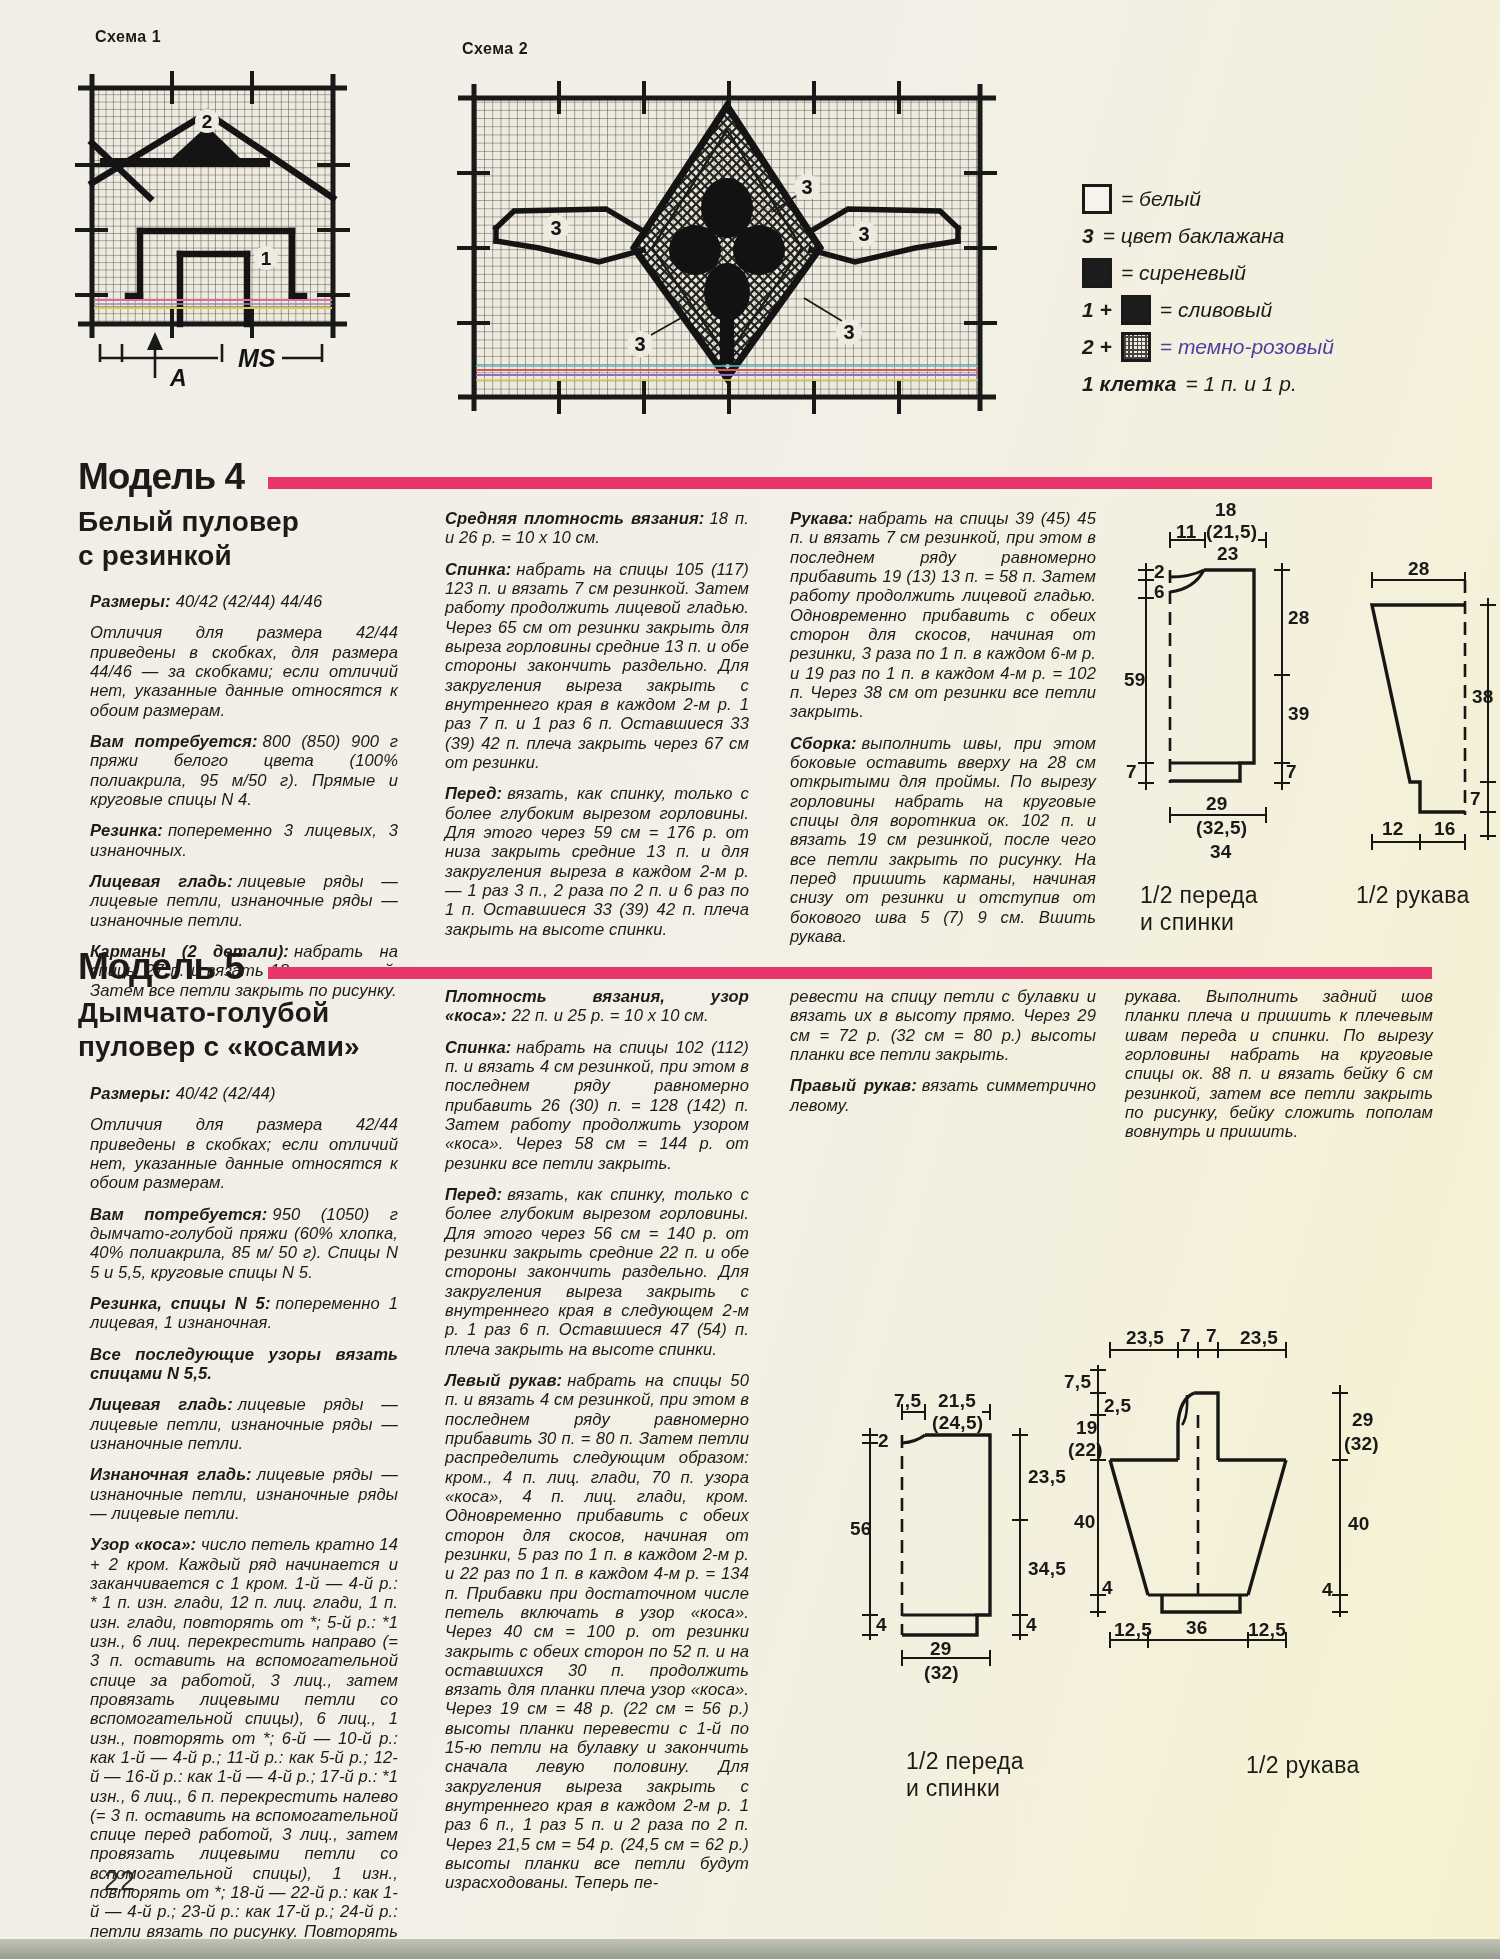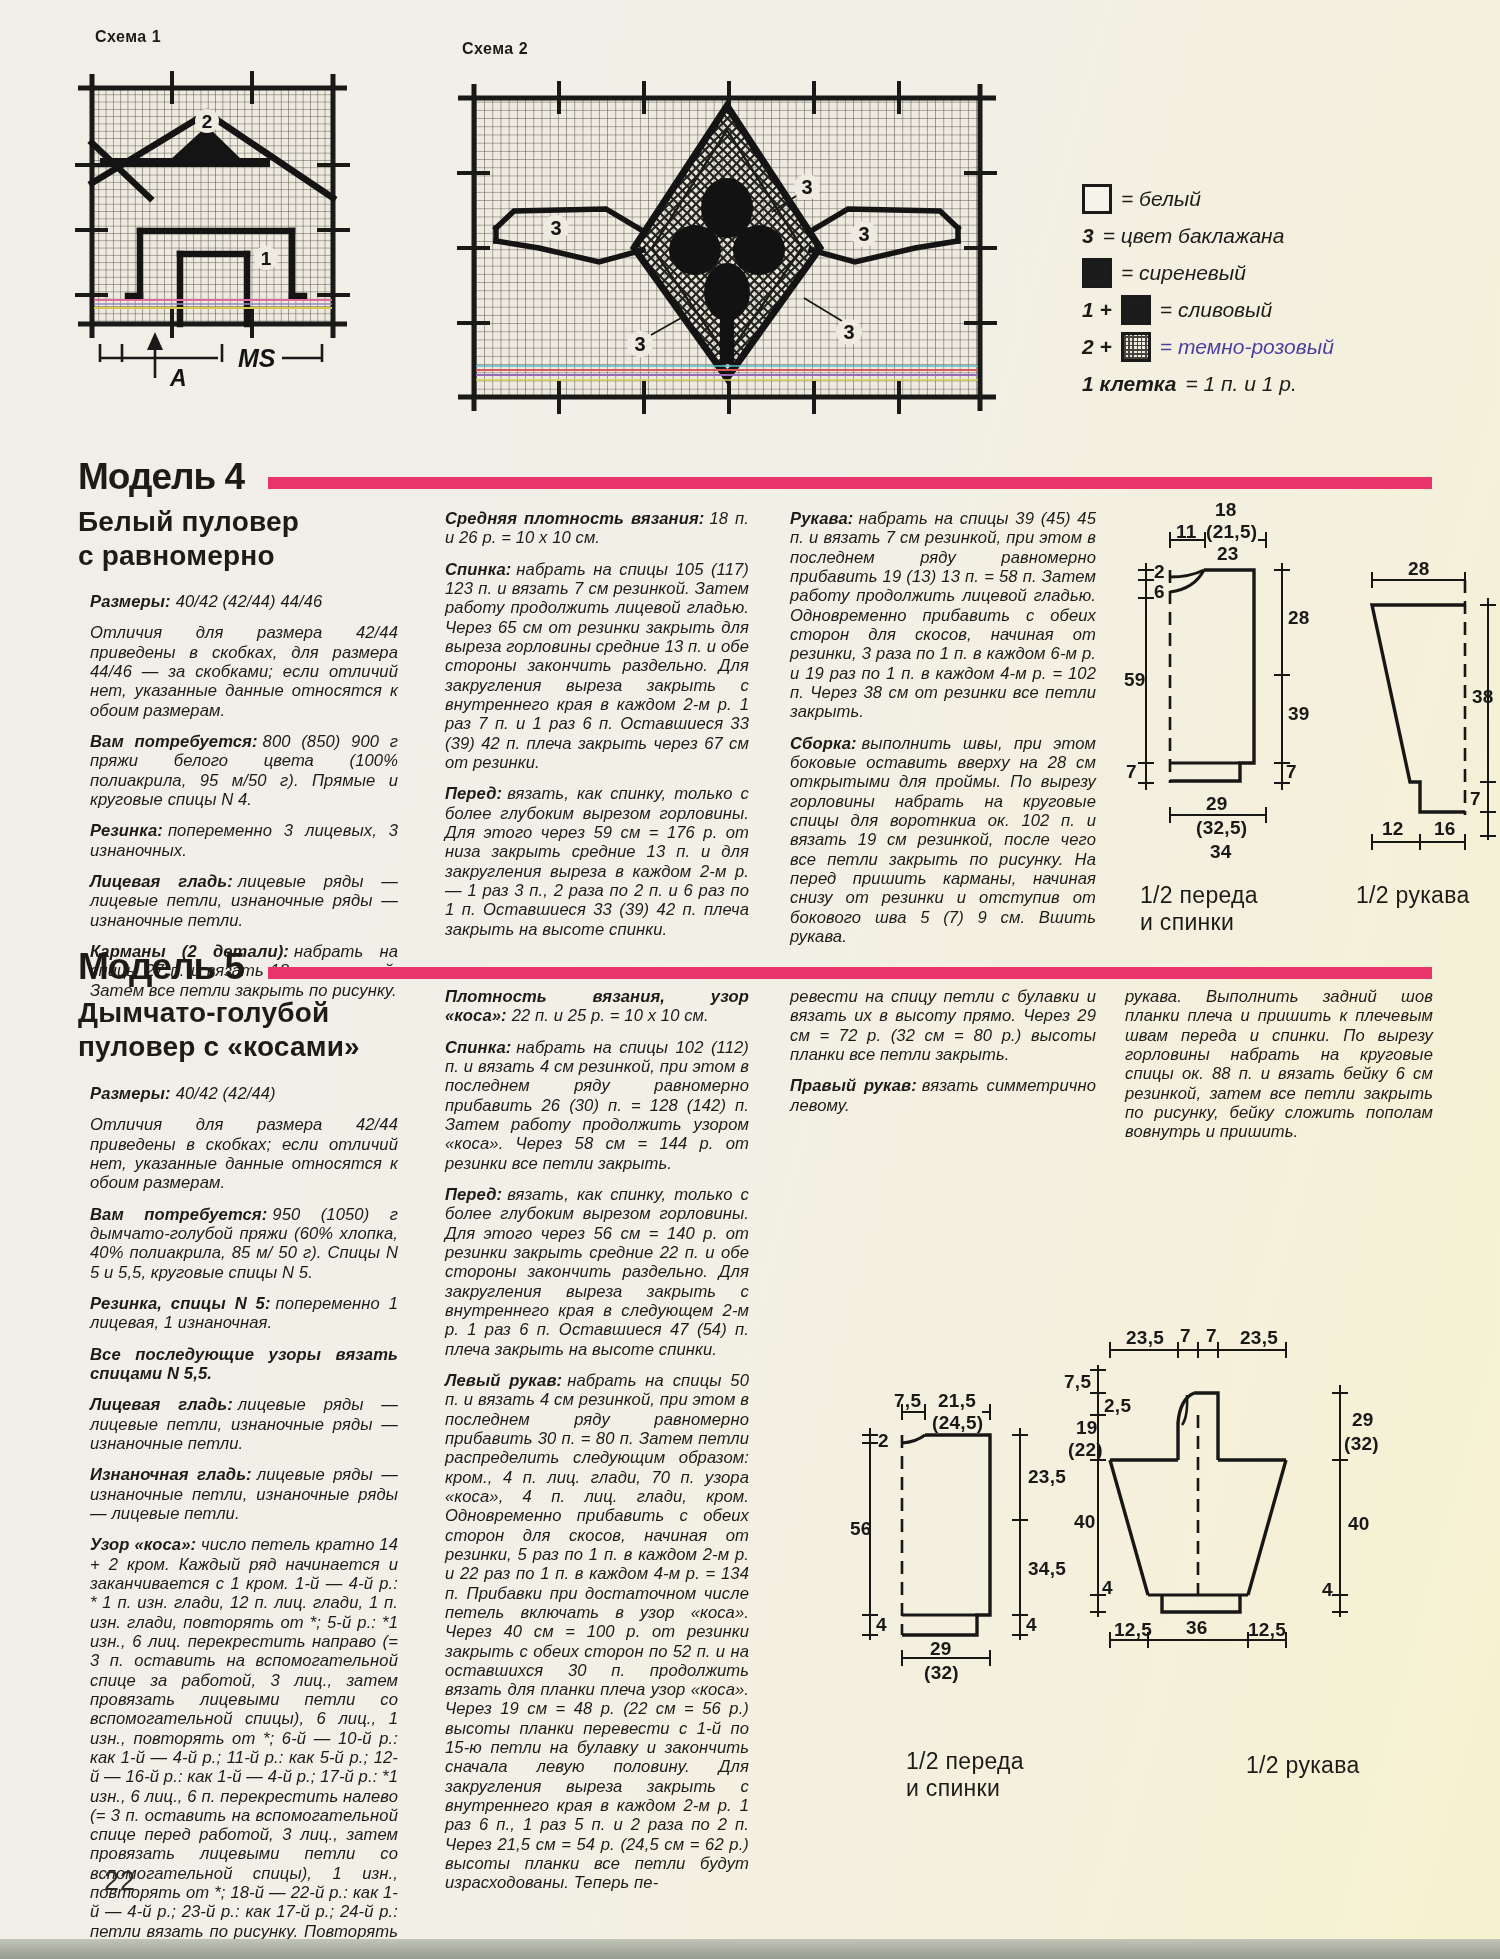--- a/index.html
+++ b/index.html
@@ -212,21 +212,21 @@
         <span class="lg-prefix">1 клетка</span>
 
         <span class="lg-label">= 1 п. и 1 р.</span>
       </div>
     </div>
 
   <div class="abs heading" style="left:78px;top:456px">Модель 4</div>
   <div class="abs rule" style="left:268px;top:477px;width:1164px"></div>
   <div class="abs subheading" style="left:78px;top:505px">
     <div>Белый пуловер</div>
-    <div>с равномерно</div>
+    <div>с резинкой</div>
   </div>
   <div class="col" style="left:78px;top:580px;width:332px">
 
   <p><b class="lead">Размеры:</b><span>40/42 (42/44) 44/46</span></p>
       <p><span>Отличия для размера 42/44 приведены в скобках, для размера 44/46 — за скобками; если отличий нет, указанные данные относятся к обоим размерам.</span></p>
       <p><b class="lead">Вам потребуется:</b><span>800 (850) 900 г пряжи белого цвета (100% полиакрила, 95 м/50 г). Прямые и круговые спицы N 4.</span></p>
       <p><b class="lead">Резинка:</b><span>попеременно 3 лицевых, 3 изнаночных.</span></p>
       <p><b class="lead">Лицевая гладь:</b><span>лицевые ряды — лицевые петли, изнаночные ряды — изнаночные петли.</span></p>
       <p><b class="lead">Карманы (2 детали):</b><span>набрать на спицы 27 п. и вязать 18 см резинкой. Затем все петли закрыть по рисунку.</span></p>
     </div>

